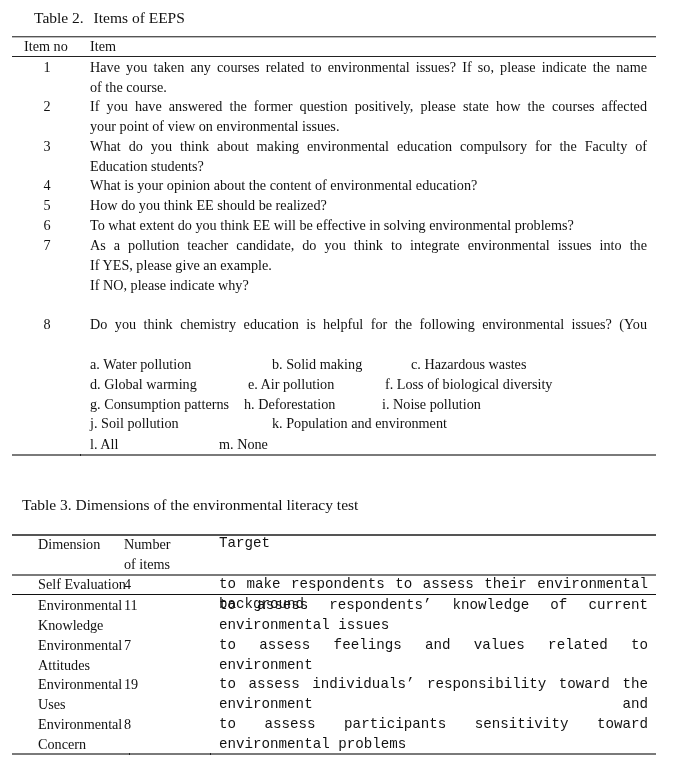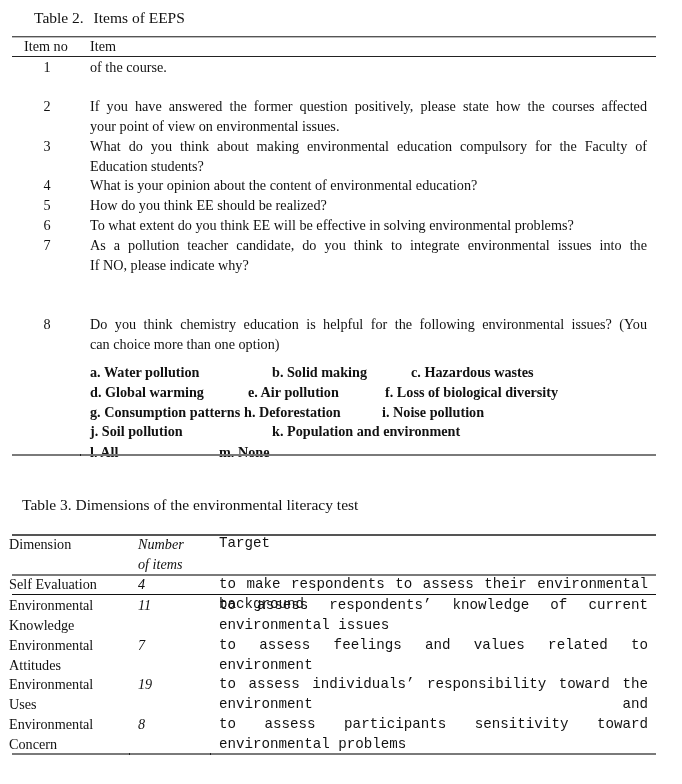--- a/index.html
+++ b/index.html
@@ -25,32 +25,32 @@
   #t2-h-no { left: 24px; }
   #t2-h-item { left: 90px; }
 
   .t2-row { position: absolute; left: 0; width: 682px; }
   .t2-no { position: absolute; left: 40px; width: 14px; text-align: center; }
   .t2-text { position: absolute; left: 90px; width: 557px; text-align: justify; }
   .t2-text .ln { display: block; }
   .justify-last { text-align-last: justify; }
 
   .opt-line { position: absolute; left: 90px; height: 20px; white-space: nowrap; }
-  .opt { position: absolute; top: 8px; white-space: nowrap; font-weight: bold; }
+  .opt { position: absolute; top: 0; white-space: nowrap; }
 
   
   #t3-top { top: 534px; height: 2px; background: #555; }
   #t3-head-rule { top: 574px; height: 2px; background: #7a7a7a; }
   #t3-row1-rule { top: 594px; height: 1px; background: #111; }
   #t3-bottom { top: 753px; height: 2px; background: #7a7a7a; }
   .t3-tick { position: absolute; top: 753px; width: 1px; height: 2px; background: #222; }
 
   .t3-cell { position: absolute; }
-  .col-dim { left: 9px; width: 110px; }
-  .col-num { left: 138px; width: 70px; font-style: italic; }
+  .col-dim { left: 38px; width: 110px; }
+  .col-num { left: 124px; width: 70px; }
   .col-tgt { left: 219px; width: 429px; text-align: justify; font-family: Liberation Mono, monospace; }
   .ital { }
   .ln { display: block; }
 </style>
 </head>
 <body>
 
 <div id="cap2" class="caption">
   <span class="label">Table 2.</span>
   <span>Items of EEPS</span>
@@ -59,20 +59,21 @@
 <div id="t2-top" class="rule"></div>
 <div id="t2-h-no" class="t2-head">Item no</div>
 <div id="t2-h-item" class="t2-head">Item</div>
 <div id="t2-head-rule" class="rule"></div>
 
 <div>
 
   <div class="t2-row" style="top:58px">
     <span class="t2-no">1</span>
     <div class="t2-text">
+      <span class="ln justify-last">Have you taken any courses related to environmental issues? If so, please indicate the name</span>
       <span class="ln">of the course.</span>
     </div>
   </div>
 
   <div class="t2-row" style="top:97px">
     <span class="t2-no">2</span>
     <div class="t2-text">
       <span class="ln justify-last">If you have answered the former question positively, please state how the courses affected</span>
       <span class="ln">your point of view on environmental issues.</span>
     </div>
@@ -104,29 +105,29 @@
     <span class="t2-no">6</span>
     <div class="t2-text">
       <span class="ln">To what extent do you think EE will be effective in solving environmental problems?</span>
     </div>
   </div>
 
   <div class="t2-row" style="top:236px">
     <span class="t2-no">7</span>
     <div class="t2-text">
       <span class="ln justify-last">As a pollution teacher candidate, do you think to integrate environmental issues into the</span>
+      <span class="ln">If YES, please give an example.</span>
       <span class="ln">If NO, please indicate why?</span>
     </div>
   </div>
 
   <div class="t2-row" style="top:315px">
     <span class="t2-no">8</span>
     <div class="t2-text">
       <span class="ln justify-last">Do you think chemistry education is helpful for the following environmental issues? (You</span>
-      <span class="ln">can choice more than one option)</span>
     </div>
   </div>
 
   <div class="opt-line" style="top:355px">
     <span class="opt" style="left:0">a. Water pollution</span>
     <span class="opt" style="left:182px">b.  Solid making</span>
     <span class="opt" style="left:321px">c.  Hazardous wastes</span>
   </div>
   <div class="opt-line" style="top:375px">
     <span class="opt" style="left:0">d. Global warming</span>

